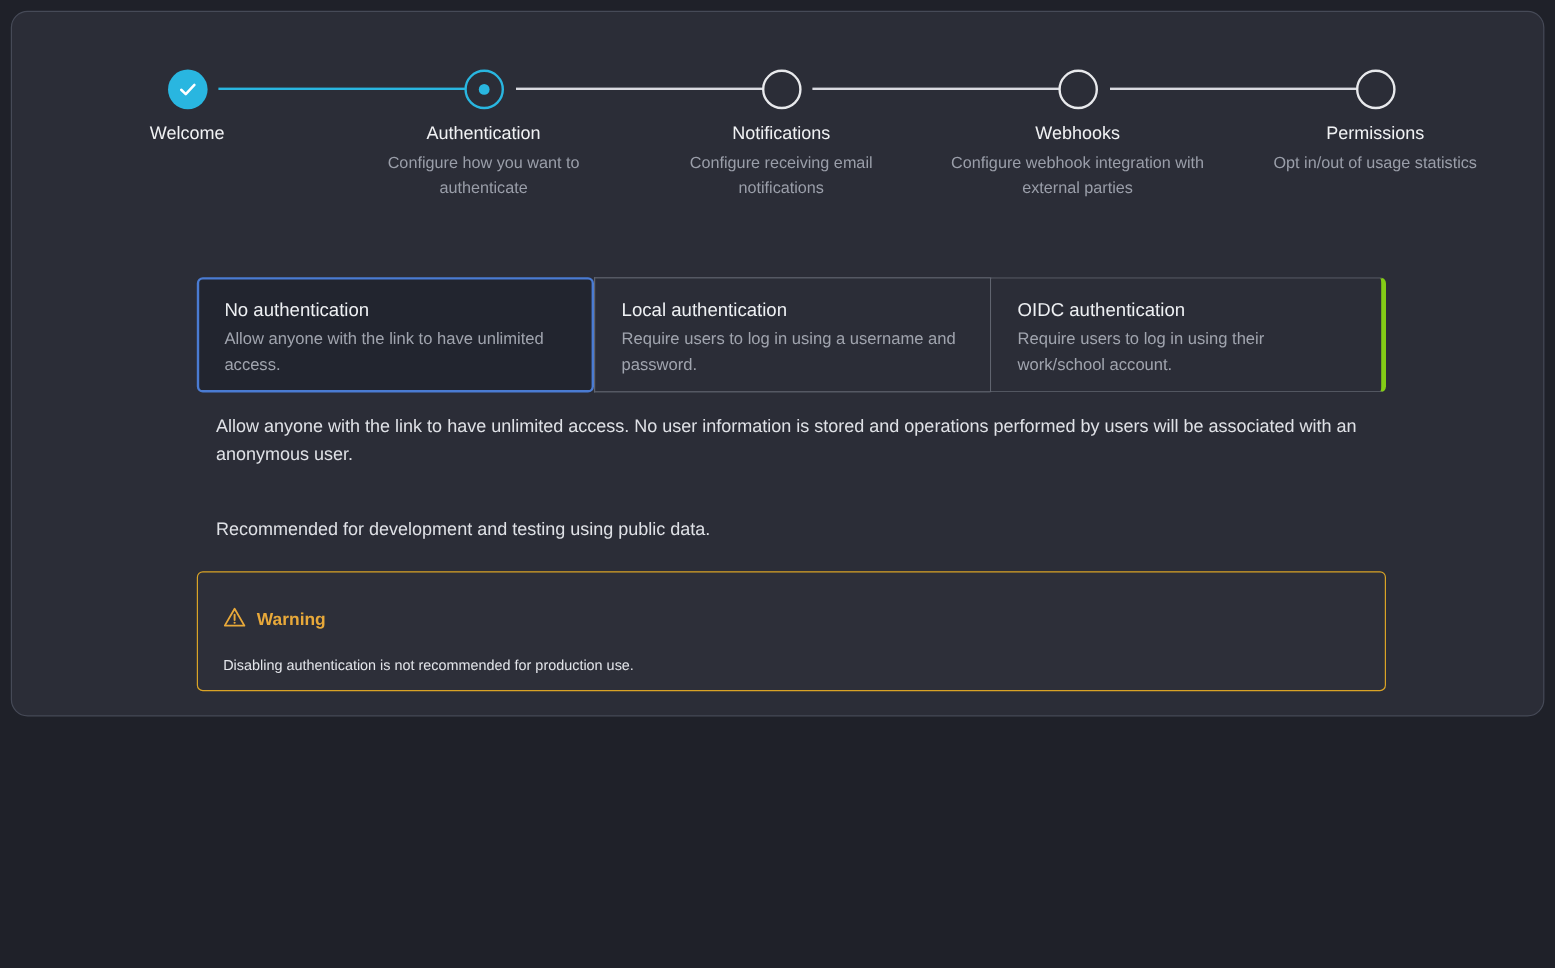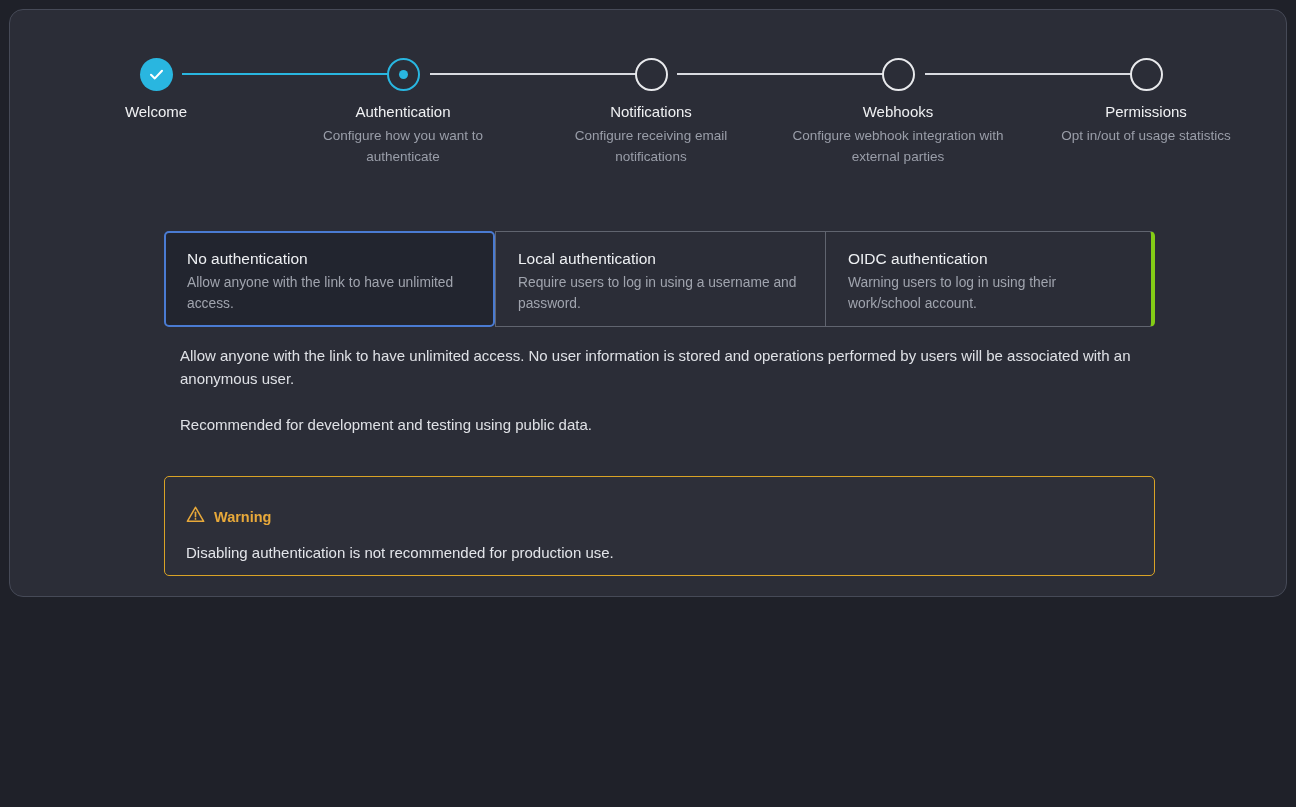--- a/index.html
+++ b/index.html
@@ -140,21 +140,21 @@
     position: absolute;
     left: 170px;
     top: 334px;
     width: 990px;
   }
   #copy p {
     font-size: 15px;
     line-height: 23px;
     color: #dfe1e6;
   }
-  #copy p.second { margin-top: 23px; }
+  #copy p.second { margin-top: 40px; }
 
   
   #warning {
     position: absolute;
     left: 154px;
     top: 466px;
     width: 991px;
     height: 100px;
     border: 1.5px solid #d9a326;
     border-radius: 5px;
@@ -167,21 +167,21 @@
     gap: 9px;
   }
   .warn-title {
     font-size: 14.5px;
     font-weight: bold;
     color: #e8a93a;
     line-height: 18px;
   }
   .warn-body {
     margin-top: 15px;
-    font-size: 15px;
+    font-size: 12px;
     color: #e3e5ea;
     line-height: 20px;
   }
 
   
   #footer {
     position: absolute;
     left: 0;
     top: 722px;
     width: 100%;
@@ -271,21 +271,21 @@
     <div class="opt selected" style="width:331px;">
       <div class="opt-title">No authentication</div>
       <div class="opt-desc">Allow anyone with the link to have unlimited access.</div>
     </div>
     <div class="opt" style="width:330px;">
       <div class="opt-title">Local authentication</div>
       <div class="opt-desc">Require users to log in using a username and password.</div>
     </div>
     <div class="opt" style="width:330px;">
       <div class="opt-title">OIDC authentication</div>
-      <div class="opt-desc">Warning users to log in using their work/school account.</div>
+      <div class="opt-desc">Require users to log in using their work/school account.</div>
     </div>
   </div>
 
   <div id="copy">
     <p>Allow anyone with the link to have unlimited access. No user information is stored and operations performed by users will be associated with an anonymous user.</p>
     <p class="second">Recommended for development and testing using public data.</p>
   </div>
 
   <div id="warning">
     <div class="warn-head">

